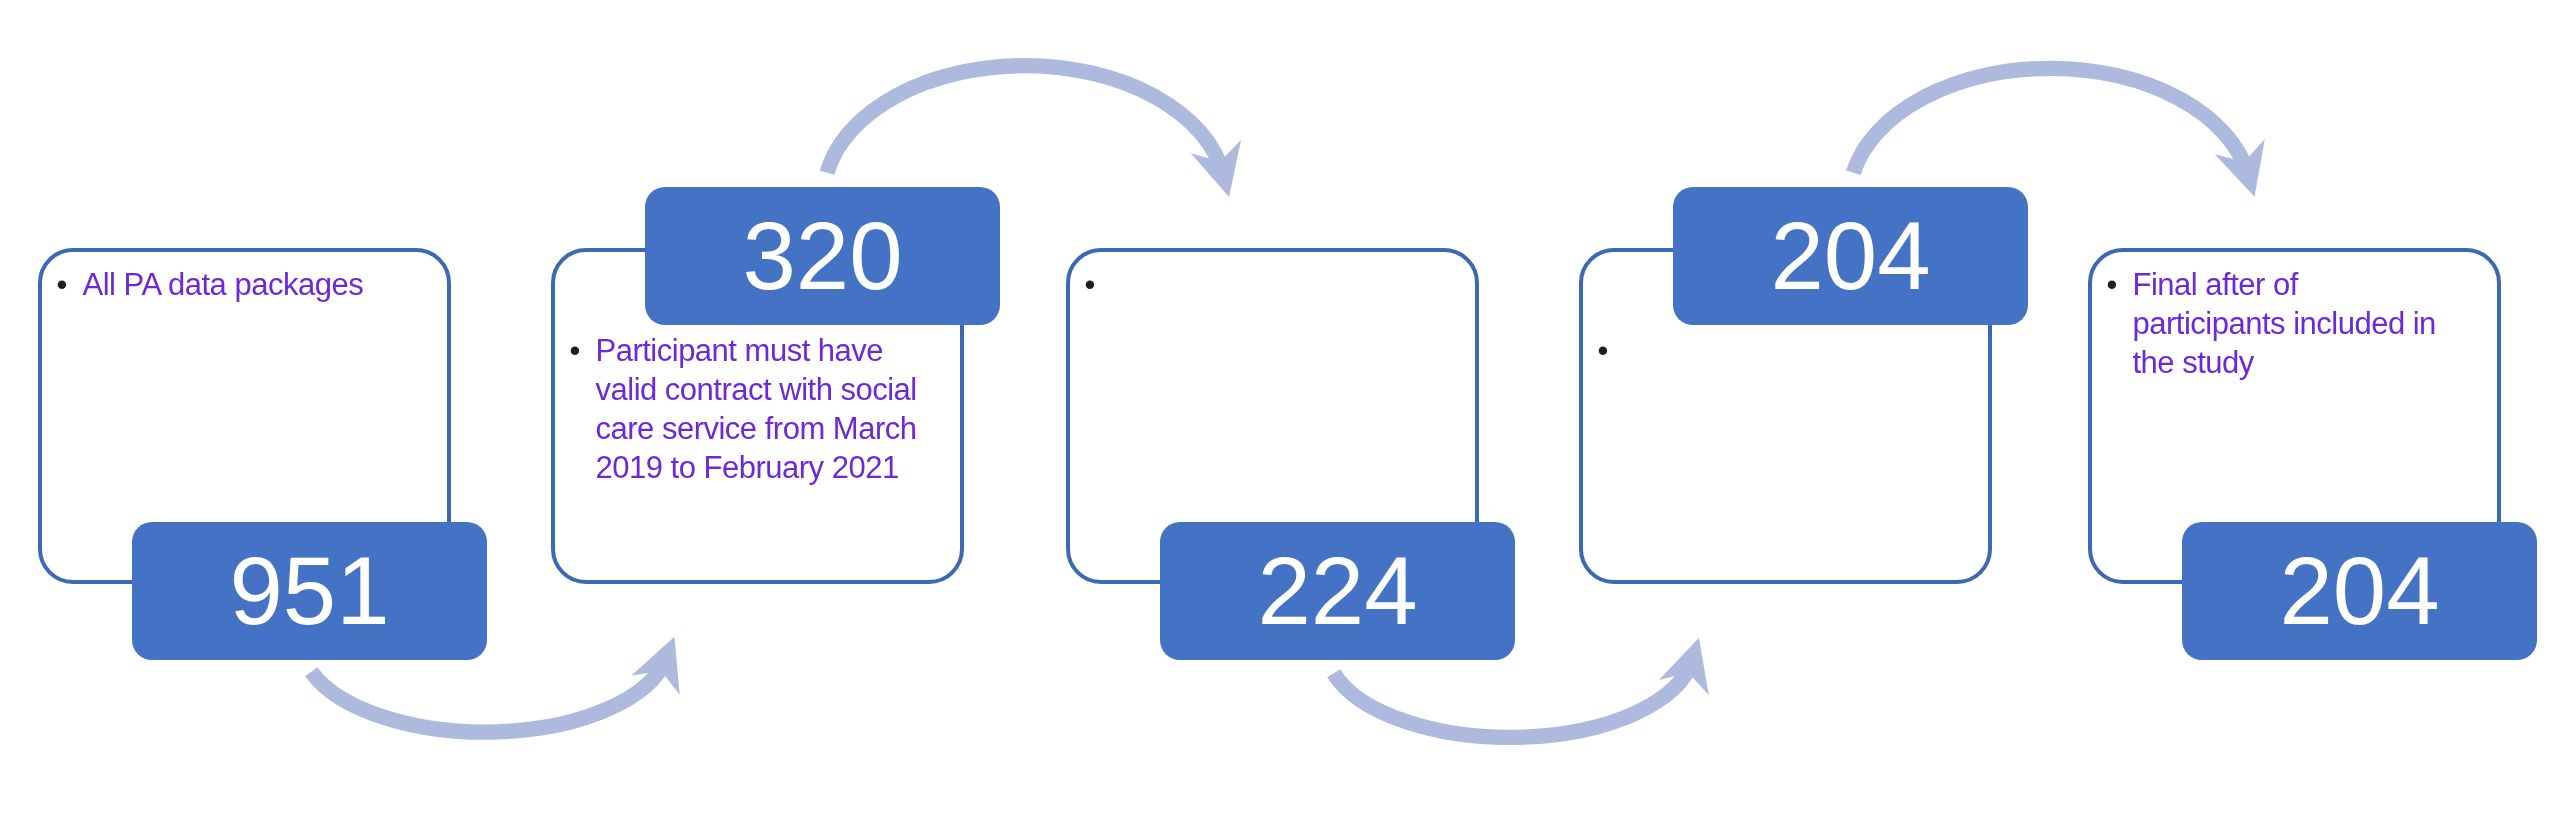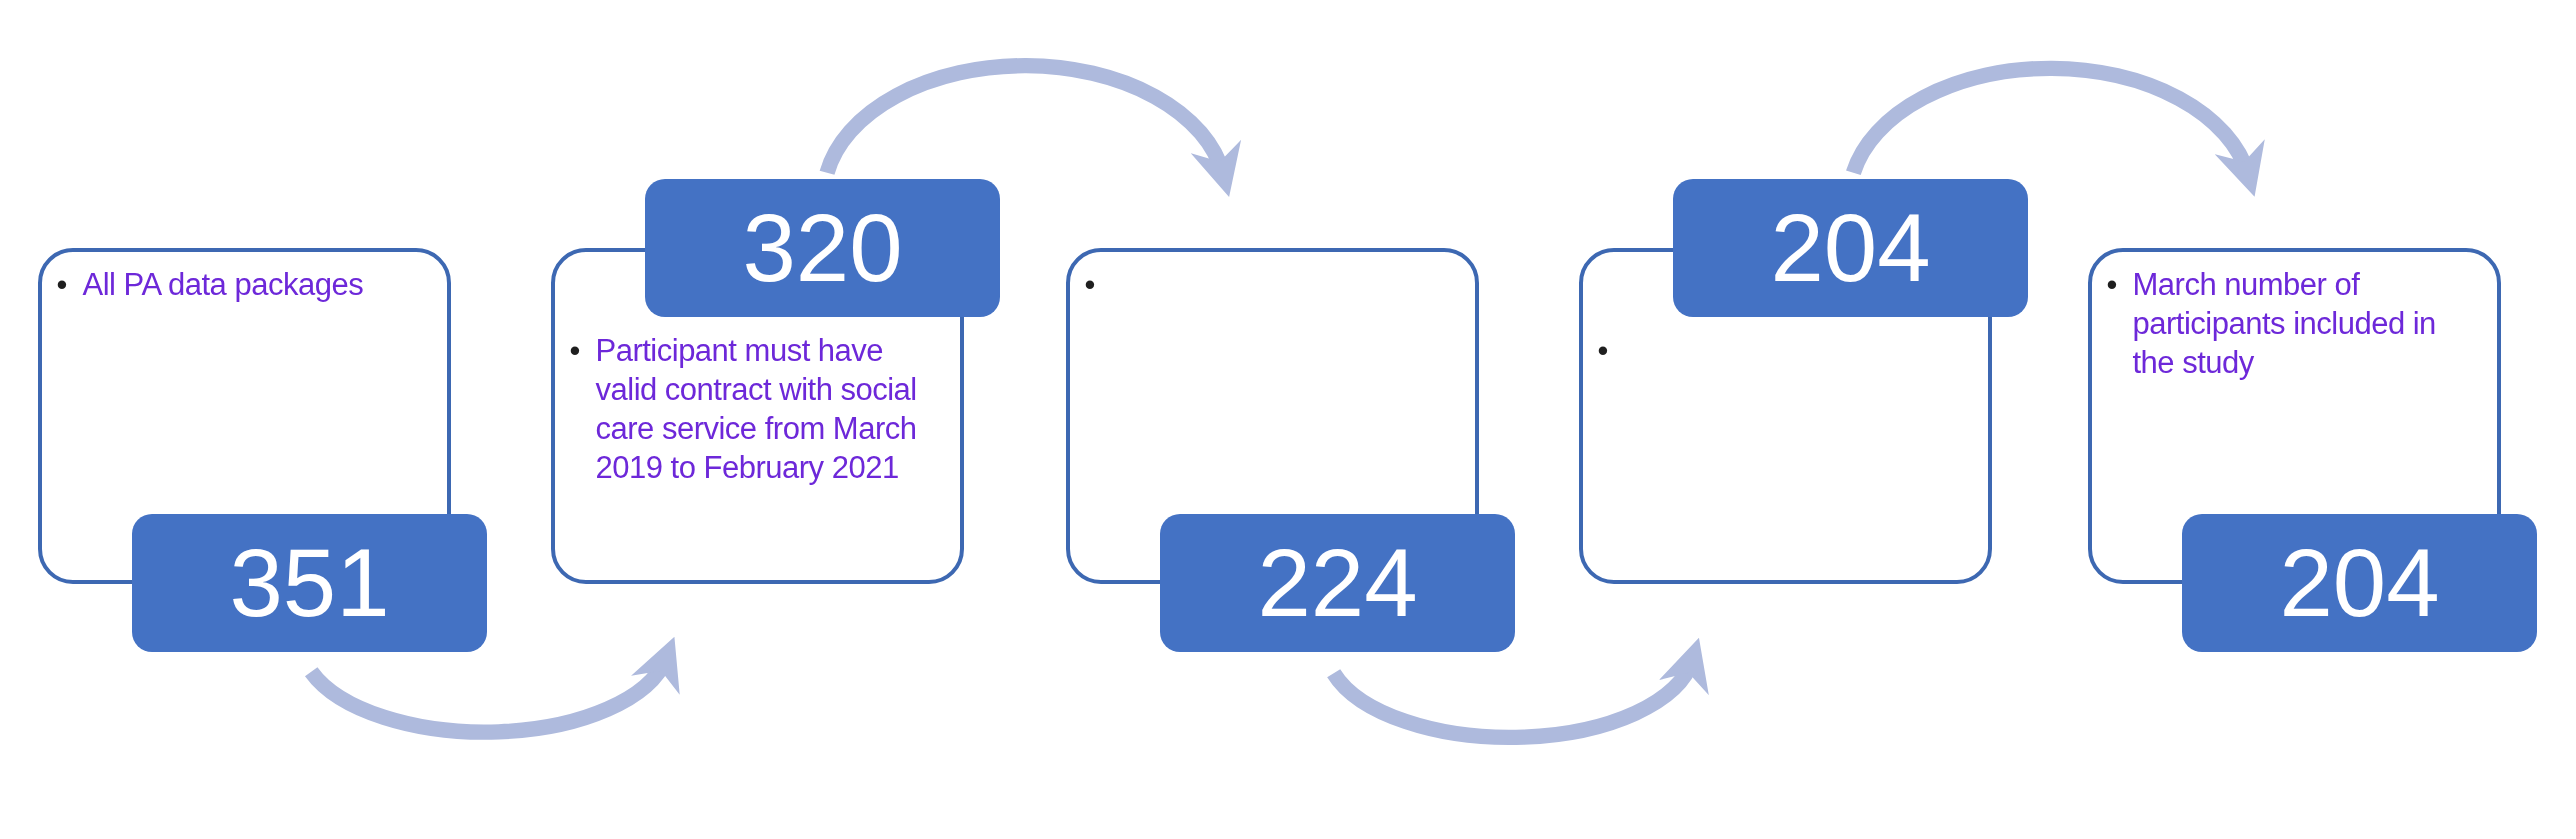--- a/index.html
+++ b/index.html
@@ -18,20 +18,21 @@
     background:#ffffff;
     border:4.6px solid #3d68b2;
     border-radius:35px;
   }
   .num-box{
     position:absolute;left:94px;width:355px;height:138px;
     background:#4472c4;border-radius:20px;
     color:#ffffff;font-size:96px;
     display:flex;align-items:center;justify-content:center;
     z-index:2;
+    margin-top:8px;
   }
   .group.num-bottom .num-box{top:266px;}
   .group.num-top  .num-box{top:-69px;}
   .desc{
     position:absolute;left:17px;right:3.1px;
     display:flex;align-items:flex-start;
     z-index:3;
   }
   .group.num-bottom .desc{top:17px;}
   .group.num-top  .desc{top:83px;}
@@ -61,21 +62,21 @@
     <path d="M 2414 225 A 262 170 0 0 1 2928 227" fill="none" stroke="#aebadd" stroke-width="20" marker-end="url(#ah)"></path>
   </svg>
 
   <div class="group g1 num-bottom">
     <div class="white-box"></div>
     <div class="desc">
       <span class="bullet">•</span>
       <span class="desc-text">All PA data packages</span>
     </div>
     <div class="num-box">
-      <span>351</span>
+      <span>951</span>
     </div>
   </div>
 
   <div class="group g2 num-top">
     <div class="white-box"></div>
     <div class="desc">
       <span class="bullet">•</span>
       <span class="desc-text">Participant must have
 valid contract with social
 care service from March
@@ -103,21 +104,21 @@
     </div>
     <div class="num-box">
       <span>204</span>
     </div>
   </div>
 
   <div class="group g5 num-bottom">
     <div class="white-box"></div>
     <div class="desc">
       <span class="bullet">•</span>
-      <span class="desc-text">March number of
+      <span class="desc-text">Final after of
 participants included in
 the study</span>
     </div>
     <div class="num-box">
       <span>204</span>
     </div>
   </div>
 
 </div>
 

